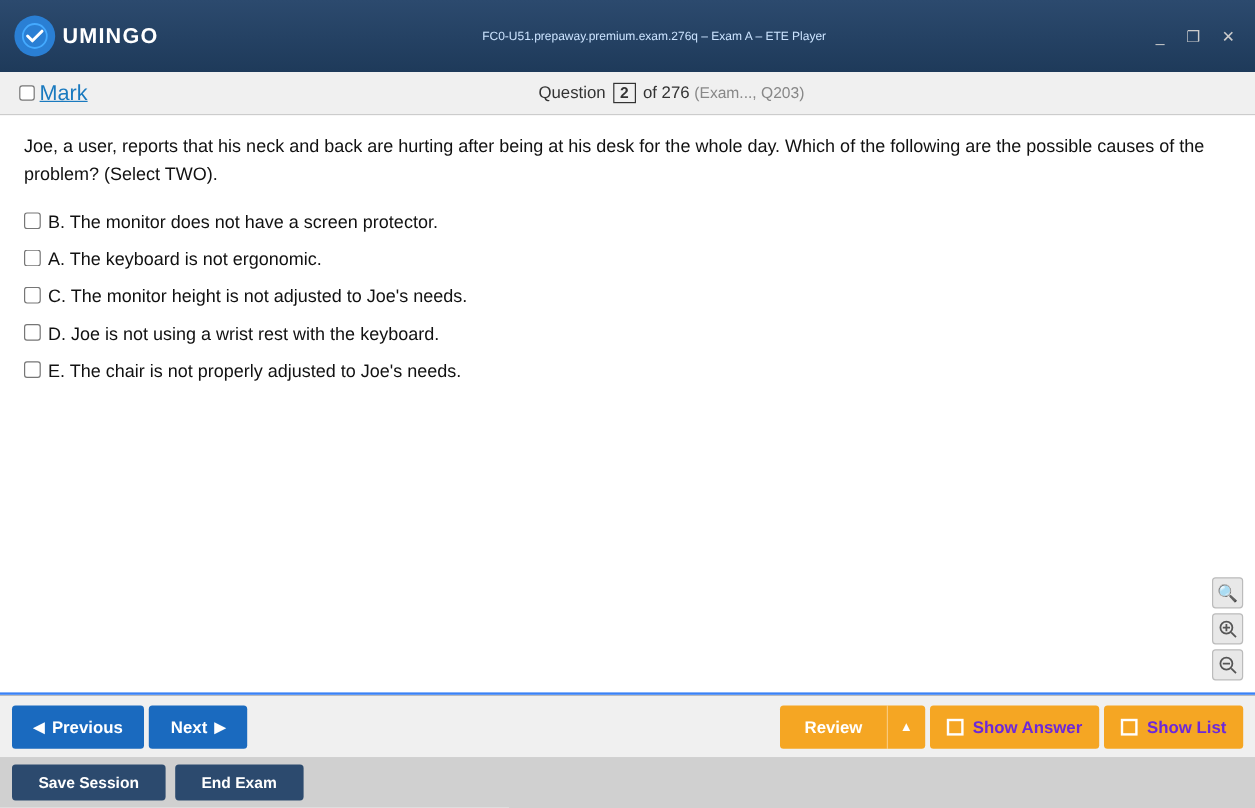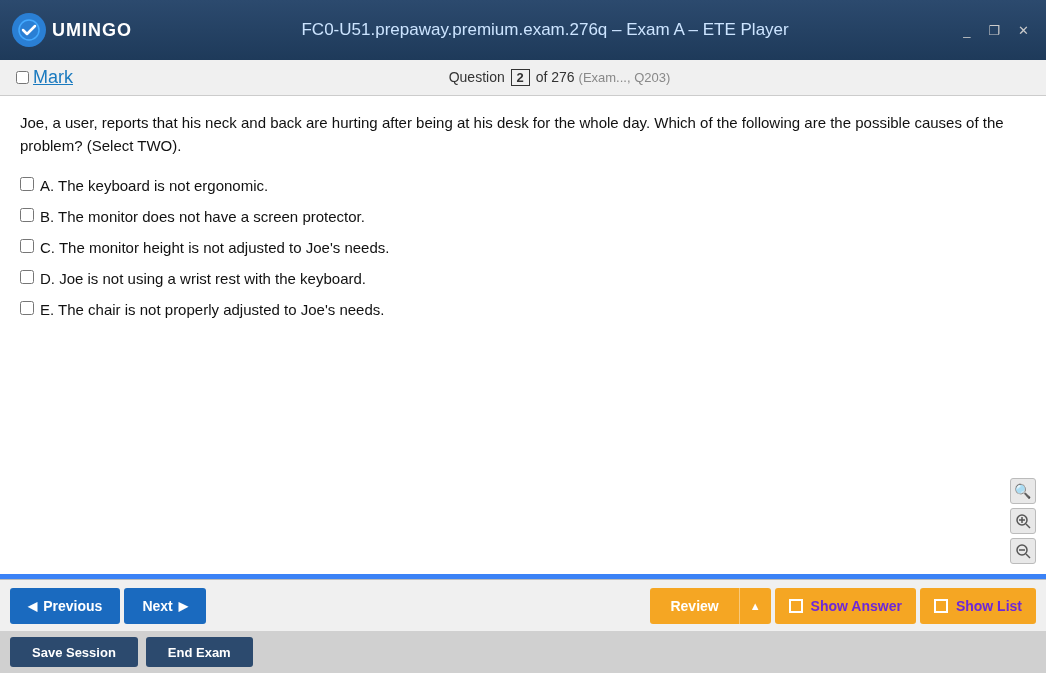--- a/index.html
+++ b/index.html
@@ -33,21 +33,21 @@
       font-size: 18px;
       font-weight: bold;
     }
     .logo-text {
       color: white;
       font-size: 18px;
       font-weight: bold;
       letter-spacing: 1px;
     }
     .title-bar-title {
-      font-size: 17px;
+      font-size: 10px;
       color: #cce4ff;
       text-align: center;
       flex: 1;
     }
     .title-bar-controls {
       display: flex;
       gap: 8px;
       align-items: center;
     }
     .title-ctrl-btn {
@@ -103,21 +103,21 @@
     }
 
     
     .main-content {
       width: 100%;
       height: calc(673px - 60px - 36px - 52px - 42px);
       background: white;
       padding: 16px 20px;
       overflow-y: auto;
       position: relative;
-      border-bottom: 5px solid #3b82f6;
+      border-bottom: 2px solid #3b82f6;
     }
     .question-text {
       font-size: 15px;
       color: #111;
       line-height: 1.5;
       margin-bottom: 18px;
     }
     .answer-option {
       display: flex;
       align-items: flex-start;
@@ -287,26 +287,26 @@
     <span class="question-num-box">2</span>
     <span>of 276</span>
     <span class="exam-info">(Exam..., Q203)</span>
   </div>
 </div>
 
 <div class="main-content">
   <div class="question-text">Joe, a user, reports that his neck and back are hurting after being at his desk for the whole day. Which of the following are the possible causes of the problem? (Select TWO).</div>
 
   <div class="answer-option">
+    <input type="checkbox" id="optB" style="">
+    <label for="optB">B. The monitor does not have a screen protector.</label>
+  </div>
+  <div class="answer-option">
     <input type="checkbox" id="optA" style="">
     <label for="optA">A. The keyboard is not ergonomic.</label>
-  </div>
-  <div class="answer-option">
-    <input type="checkbox" id="optB" style="">
-    <label for="optB">B. The monitor does not have a screen protector.</label>
   </div>
   <div class="answer-option">
     <input type="checkbox" id="optC" style="">
     <label for="optC">C. The monitor height is not adjusted to Joe's needs.</label>
   </div>
   <div class="answer-option">
     <input type="checkbox" id="optD" style="">
     <label for="optD">D. Joe is not using a wrist rest with the keyboard.</label>
   </div>
   <div class="answer-option">

